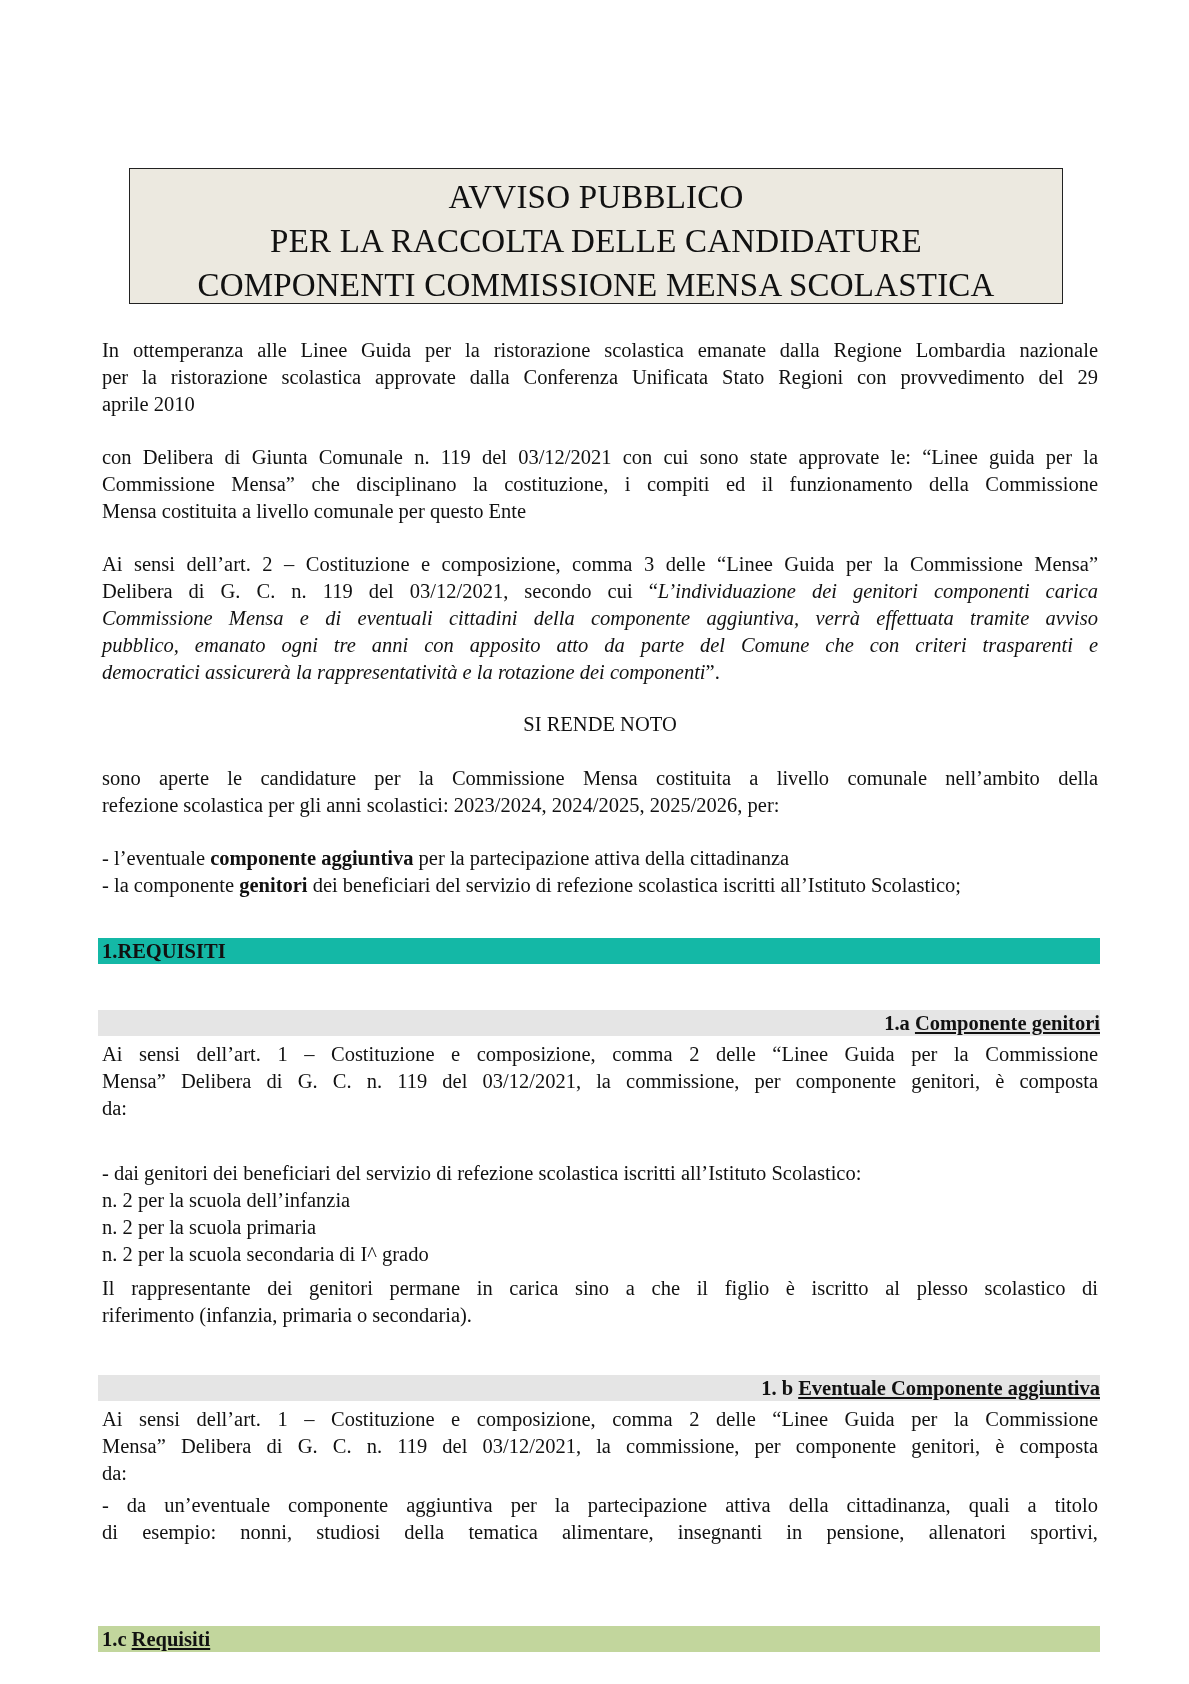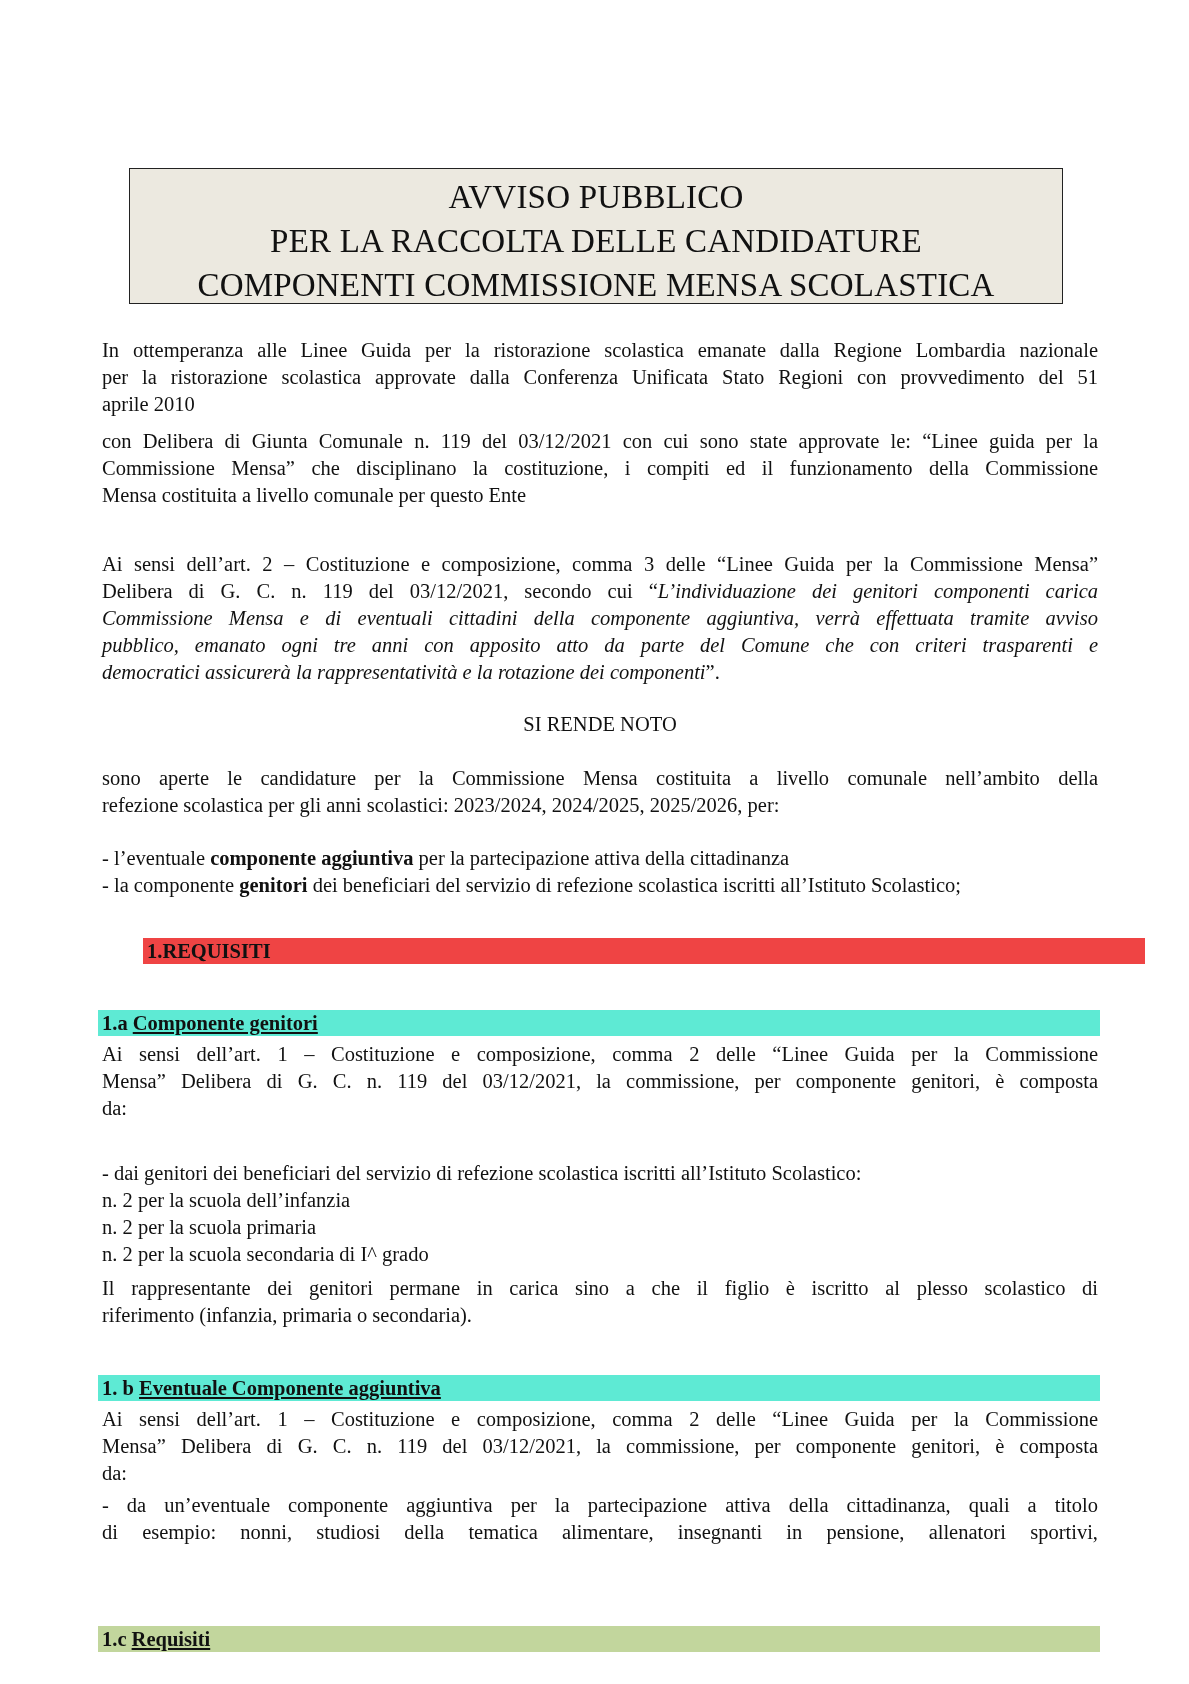--- a/index.html
+++ b/index.html
@@ -14,43 +14,43 @@
   }
   .title-line { font-size: 33px; line-height: 44px; letter-spacing: 0.2px; text-align: center; }
   .p { position: absolute; left: 102px; width: 996px; font-size: 20.5px; line-height: 27px; text-align: justify; }
   .p .line { display: block; text-align: justify; text-align-last: justify; }
   .p .line.last { text-align-last: left; }
   .center { text-align: center; font-weight: normal; }
   .bar {
     position: absolute; left: 98px; width: 1002px; height: 26px;
     font-size: 20.5px; font-weight: bold; line-height: 26px; padding-left: 4px; box-sizing: border-box;
   }
-  .bar.gray { background: #ef4444; margin-left: 45px; }
-  .bar.green { background: #5eead4; }
+  .bar.gray { background: #14b8a6; }
+  .bar.green { background: #e5e5e5; text-align: right; }
   .bar.green2 { background: #c2d69d; }
   .u { text-decoration: underline; }
   .it { font-style: italic; }
   b { font-weight: bold; }
 </style>
 </head>
 <body>
 
 <div class="title-box">
   <div class="title-line">AVVISO PUBBLICO</div>
   <div class="title-line">PER LA RACCOLTA DELLE CANDIDATURE</div>
   <div class="title-line">COMPONENTI COMMISSIONE MENSA SCOLASTICA</div>
 </div>
 
 <div class="p" style="top:337px">
   <span class="line">In ottemperanza alle Linee Guida per la ristorazione scolastica emanate dalla Regione Lombardia nazionale</span>
-  <span class="line">per la ristorazione scolastica approvate dalla Conferenza Unificata Stato Regioni con provvedimento del 51</span>
+  <span class="line">per la ristorazione scolastica approvate dalla Conferenza Unificata Stato Regioni con provvedimento del 29</span>
   <span class="line last">aprile 2010</span>
 </div>
 
-<div class="p" style="top:428px">
+<div class="p" style="top:444px">
   <span class="line">con Delibera di Giunta Comunale n. 119 del 03/12/2021 con cui sono state approvate le: “Linee guida per la</span>
   <span class="line">Commissione Mensa” che disciplinano la costituzione, i compiti ed il funzionamento della Commissione</span>
   <span class="line last">Mensa costituita a livello comunale per questo Ente</span>
 </div>
 
 <div class="p" style="top:551px">
   <span class="line">Ai sensi dell’art. 2 – Costituzione e composizione, comma 3 delle “Linee Guida per la Commissione Mensa”</span>
   <span class="line"><span>Delibera di G. C. n. 119 del 03/12/2021, secondo cui “</span><span class="it">L’individuazione dei genitori componenti carica</span></span>
   <span class="line it">Commissione Mensa e di eventuali cittadini della componente aggiuntiva, verrà effettuata tramite avviso</span>
   <span class="line it">pubblico, emanato ogni tre anni con apposito atto da parte del Comune che con criteri trasparenti e</span>

